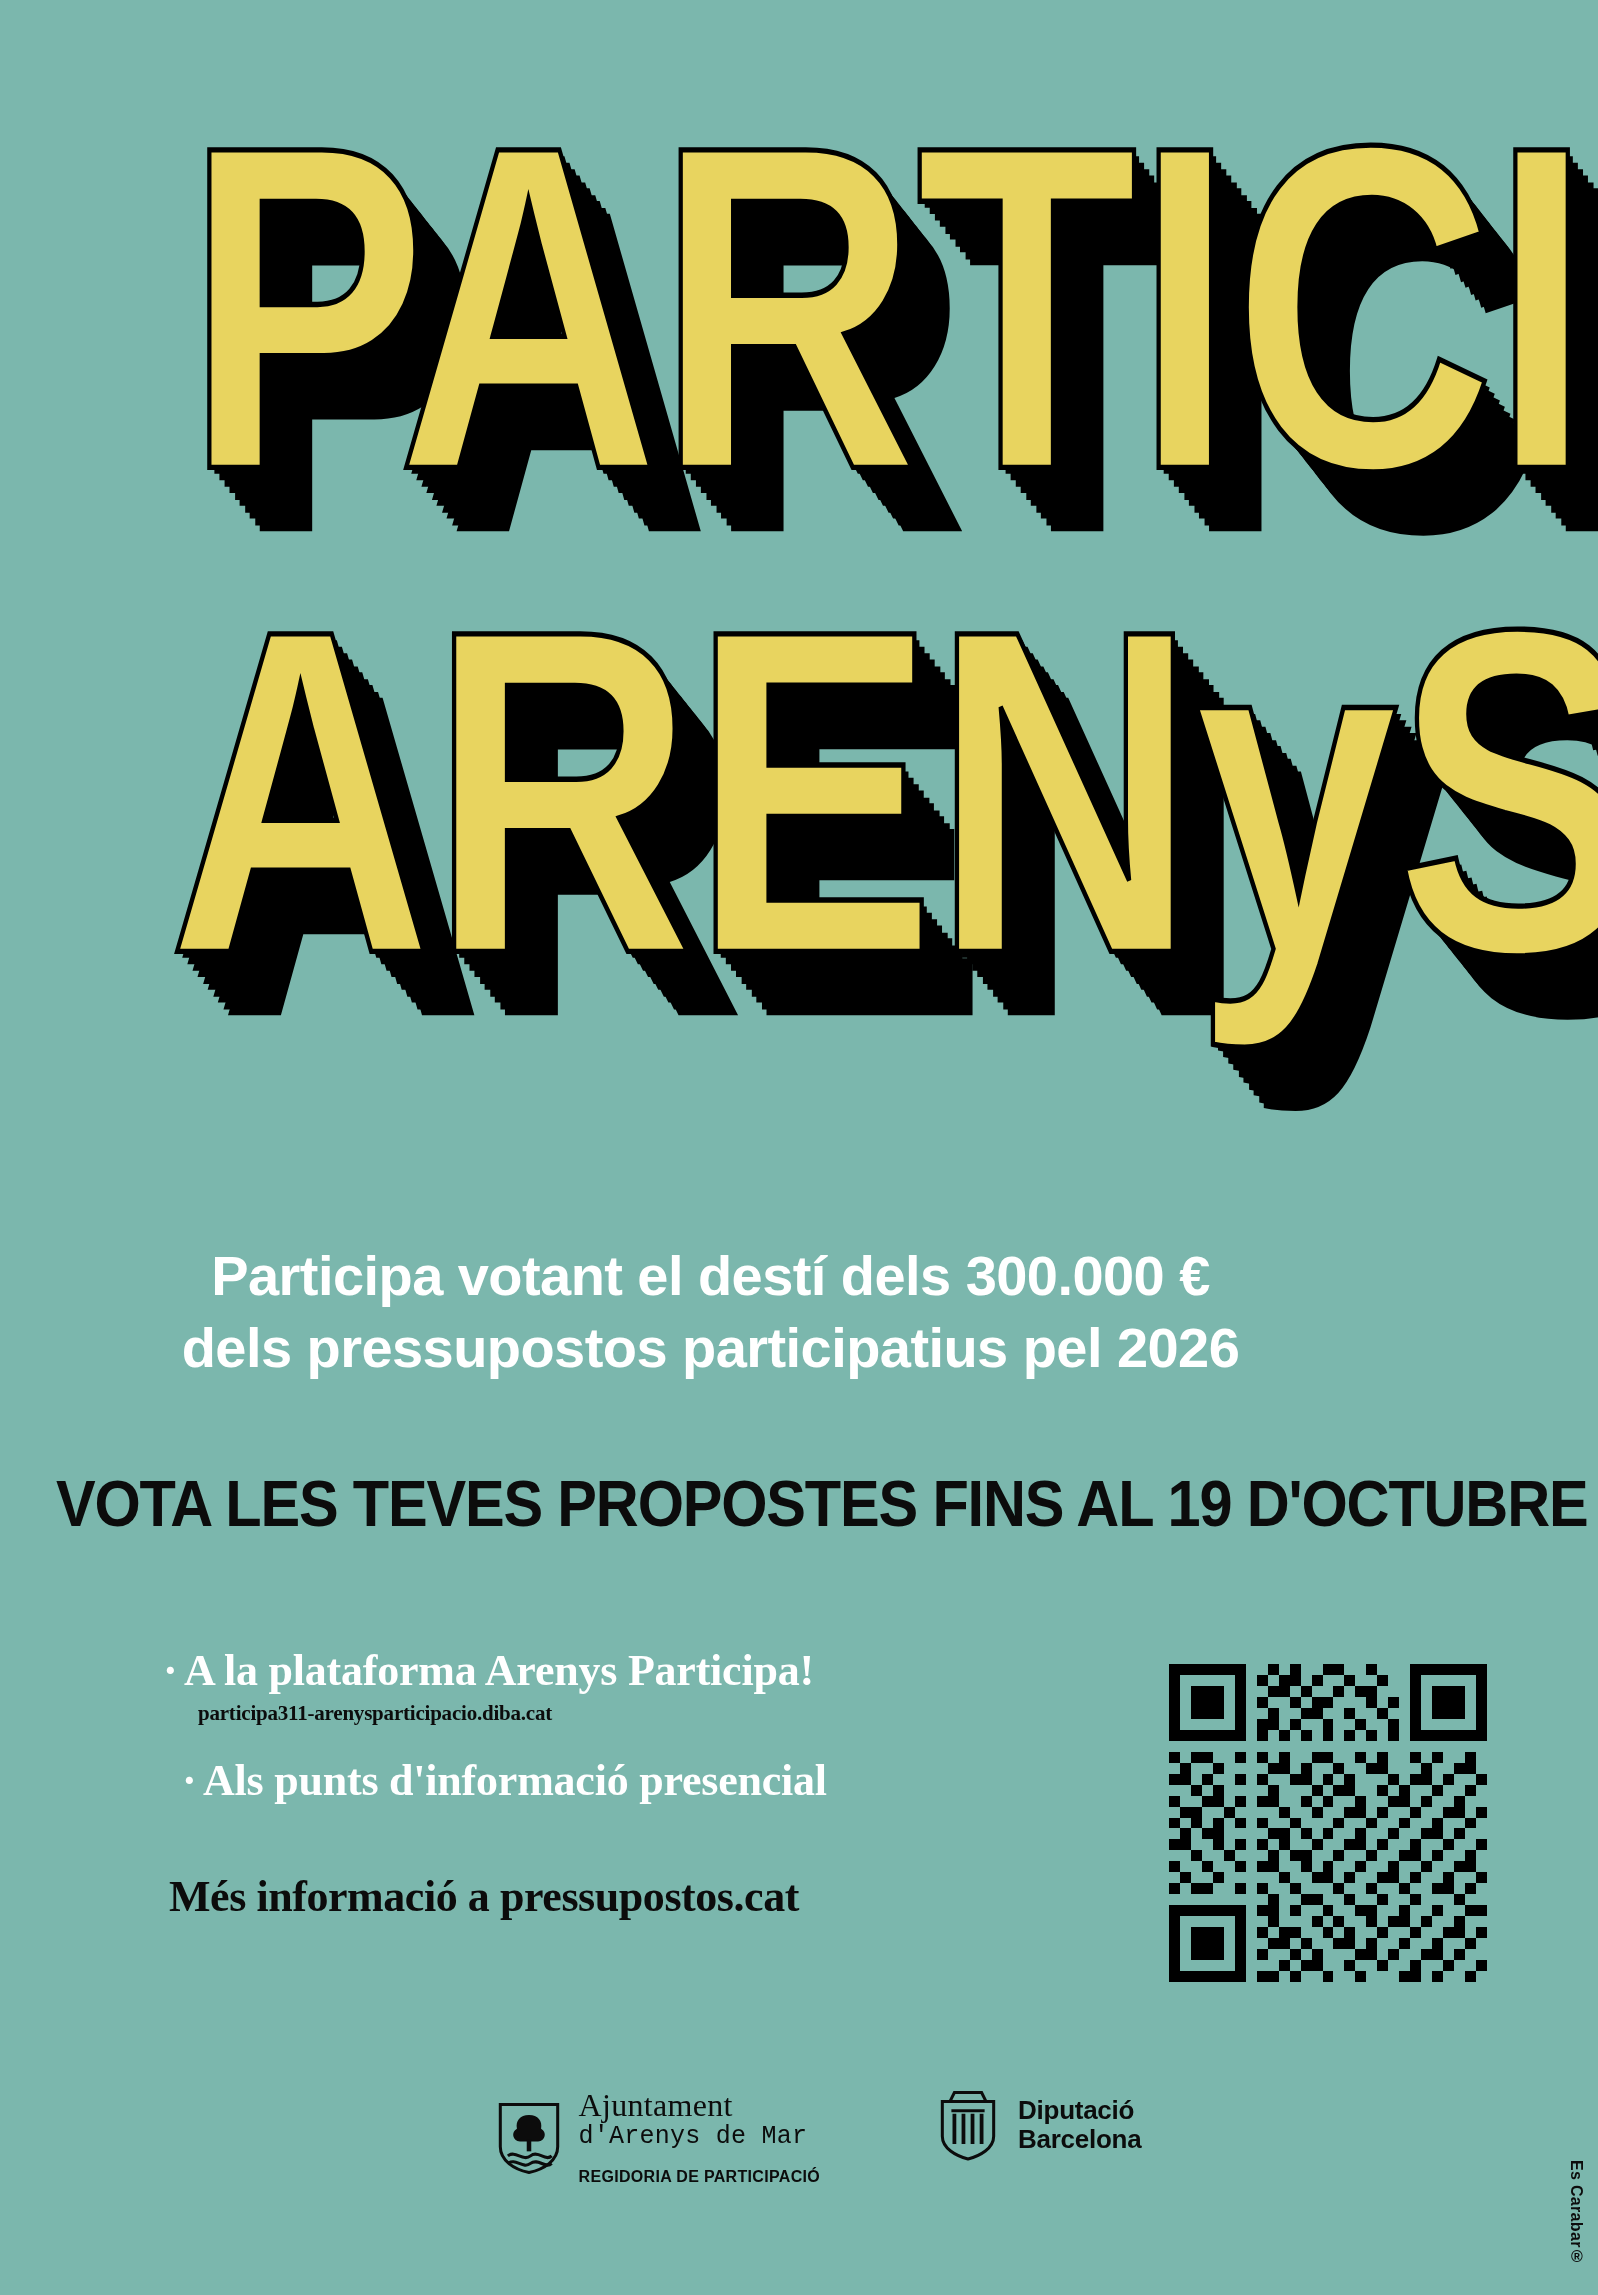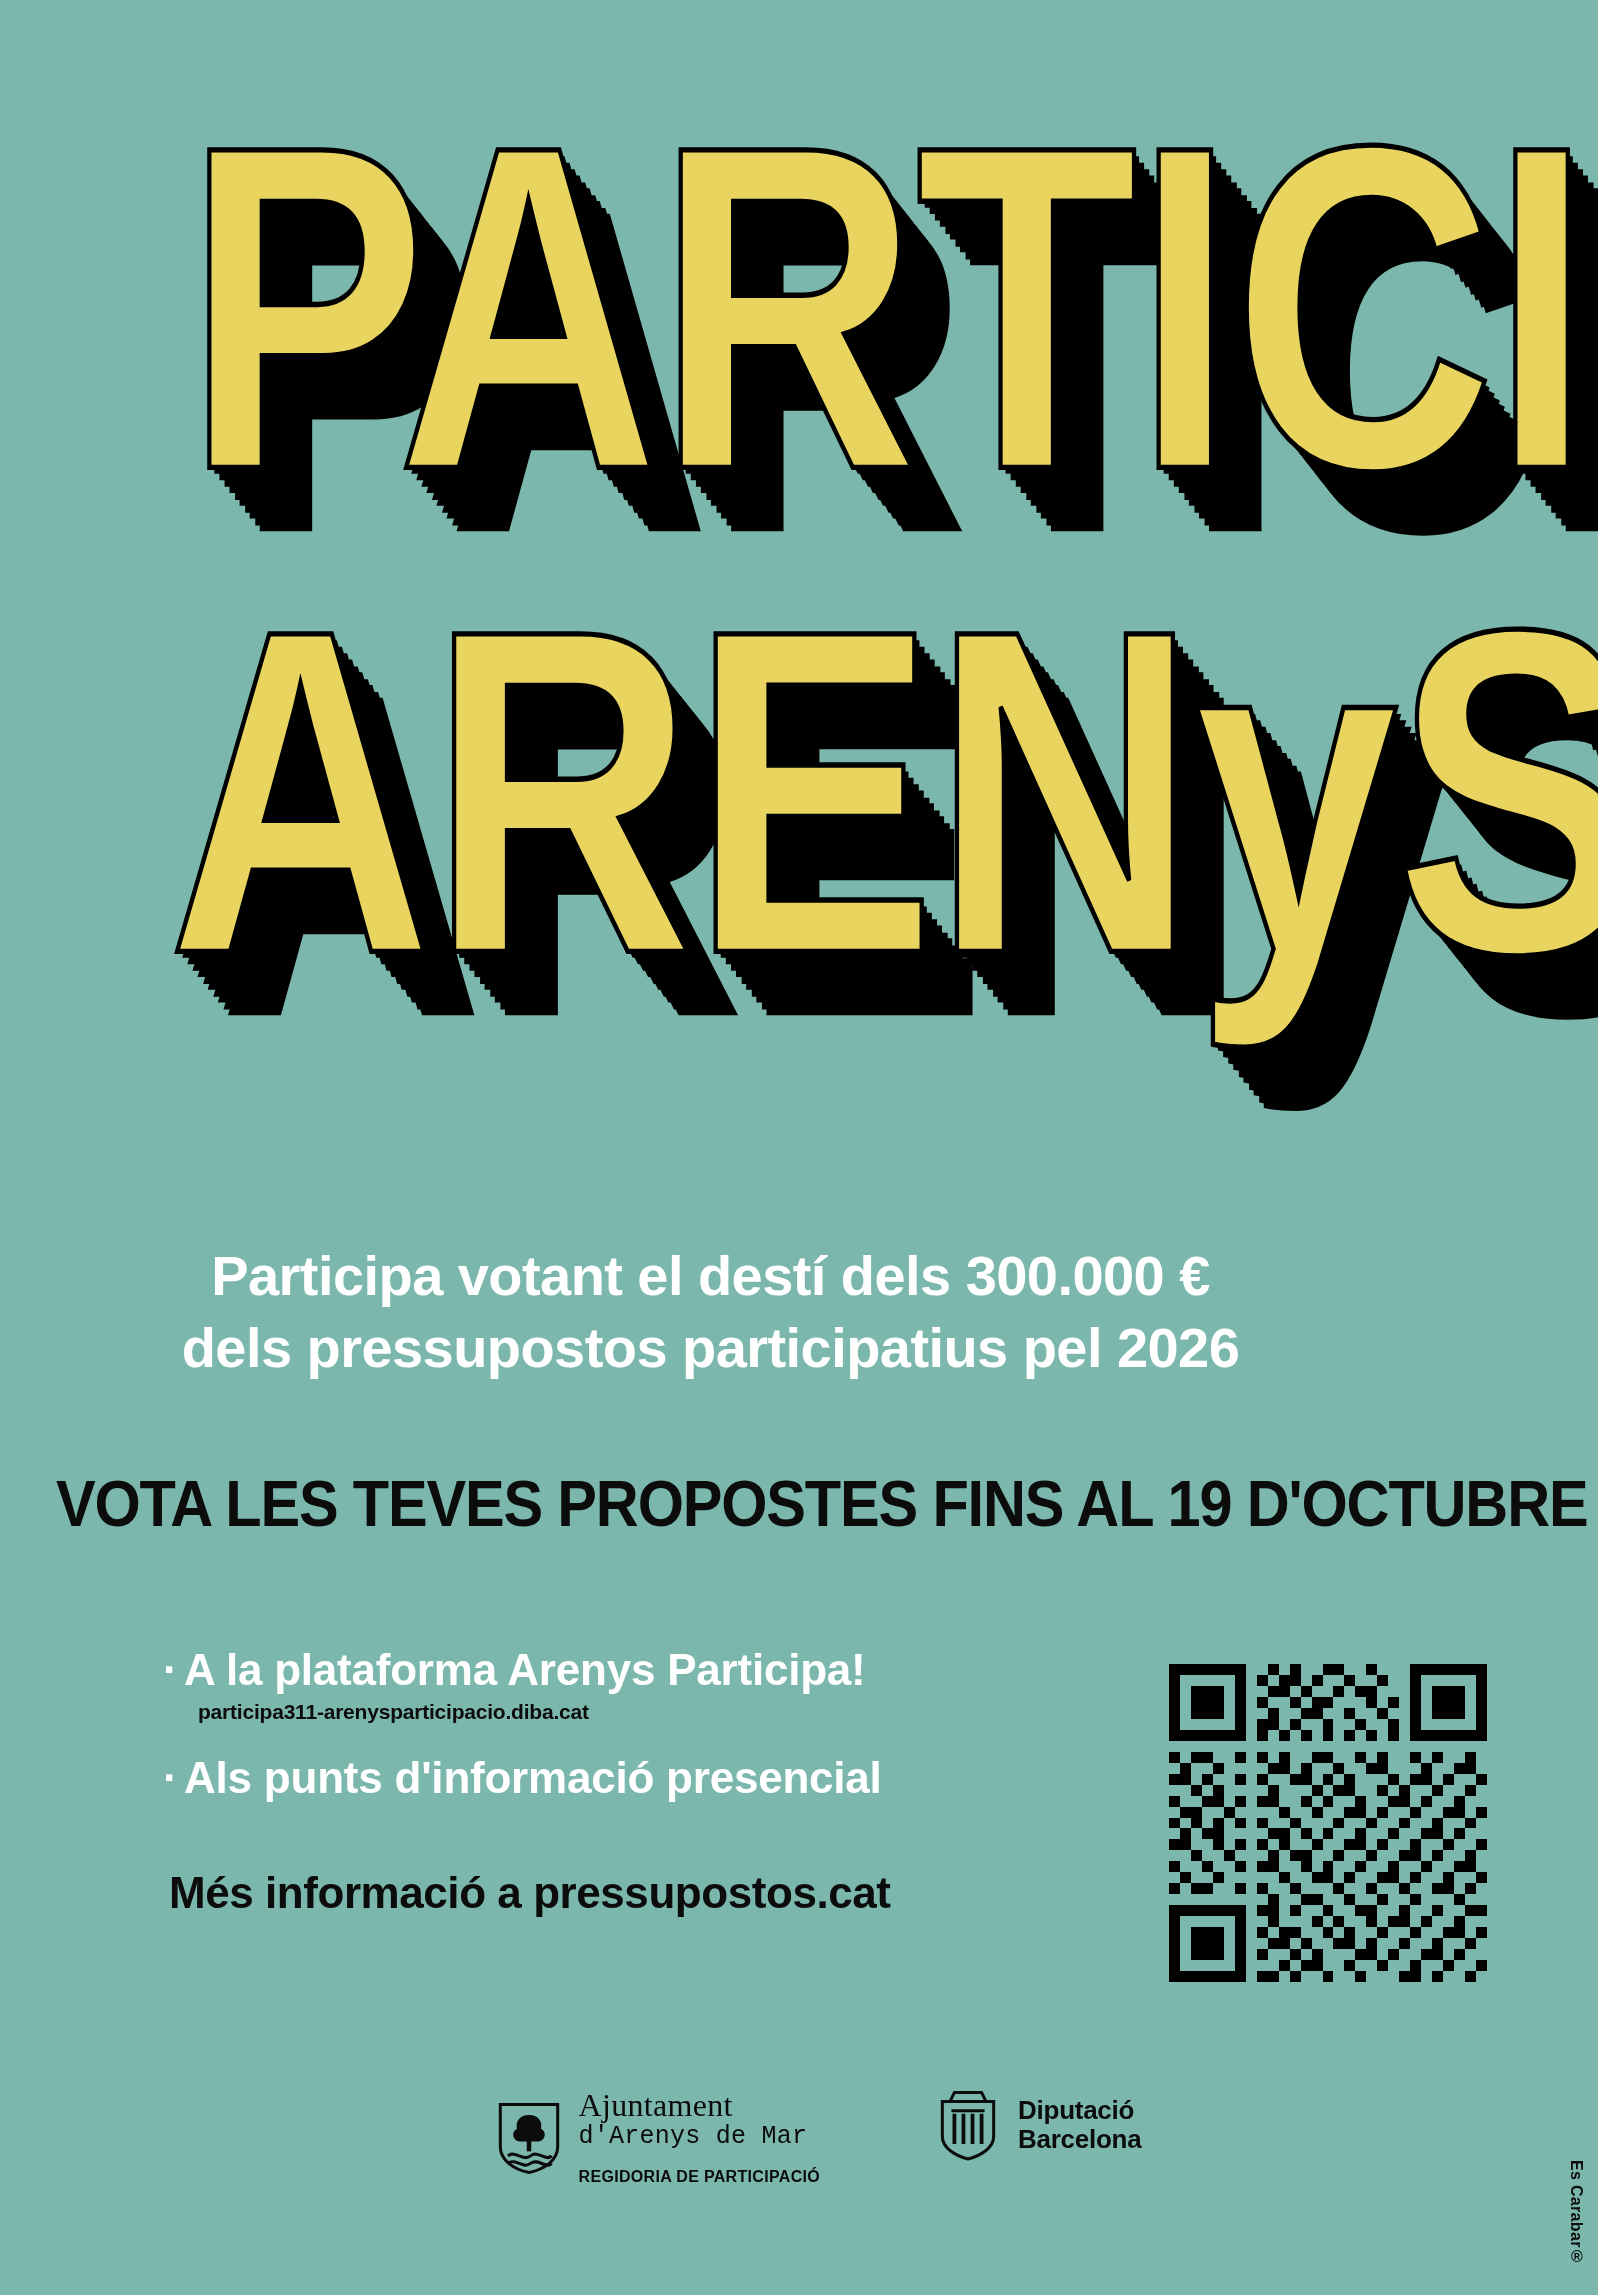--- a/index.html
+++ b/index.html
@@ -100,20 +100,21 @@
     transform: scaleX(0.93);
     white-space: nowrap;
   }
 
   
   .info-area {
     position: absolute;
     left: 163px;
     top: 1645px;
     width: 998px;
+    font-family: Liberation Serif, serif;
   }
 
   .bullet {
     color: #ffffff;
     font-weight: bold;
     font-size: 44px;
     letter-spacing: -0.005em;
     margin-bottom: 3px;
   }
 
@@ -125,20 +126,21 @@
   .url-line {
     color: #0c0c0c;
     font-weight: bold;
     font-size: 21px;
     margin: 4.5px 0 29px 35px;
     letter-spacing: -0.01em;
   }
 
   .bullet-2 {
     margin-bottom: 0;
+    margin-left: 19px;
   }
 
   .more-info {
     color: #0c0c0c;
     font-weight: bold;
     font-size: 44px;
     margin-top: 65px;
     margin-left: 6px;
     letter-spacing: -0.01em;
   }

